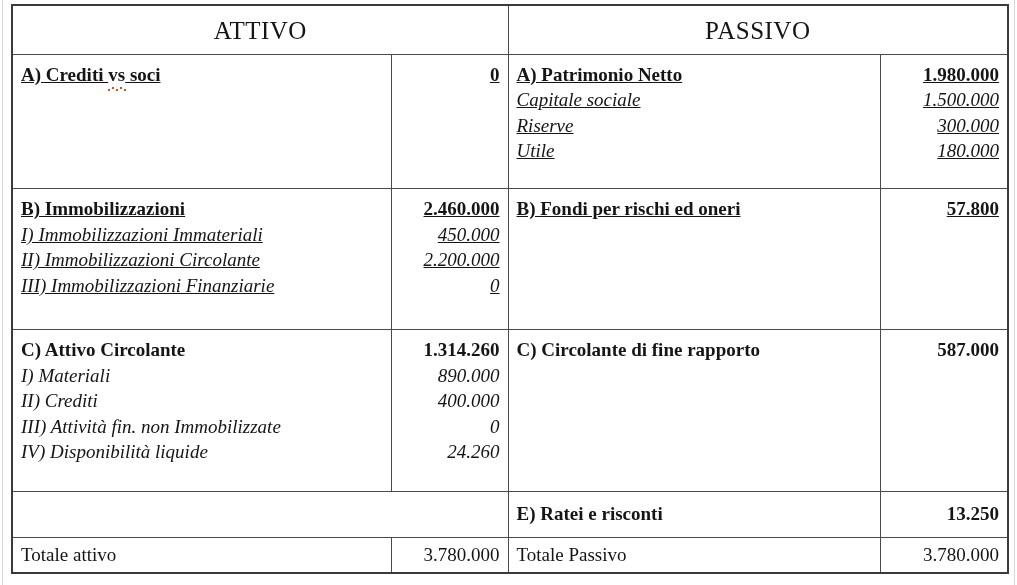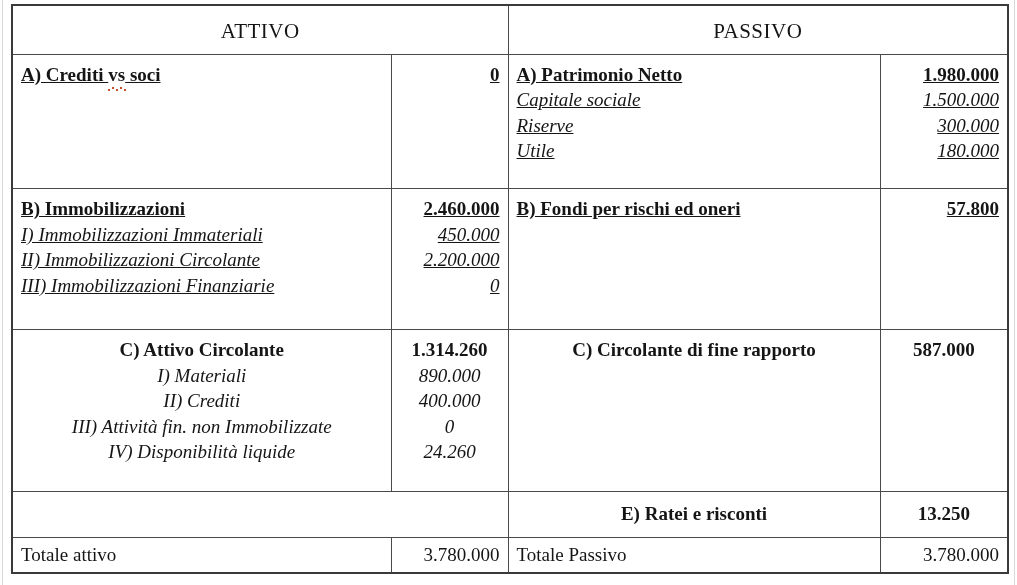--- a/index.html
+++ b/index.html
@@ -54,21 +54,21 @@
   
   col.c-label-l { width: 379px; }
   col.c-val-l   { width: 117px; }
   col.c-label-r { width: 372px; }
   col.c-val-r   { width: 128px; }
 
   
   tr.head td {
     text-align: center;
     vertical-align: middle;
-    font-size: 21px;
+    font-size: 25px;
     letter-spacing: 0.5px;
     height: 44px;
     padding-top: 2px;
   }
 
   
   .grp {
     font-weight: bold;
     white-space: nowrap;
   }
@@ -81,23 +81,23 @@
   td.val  { text-align: right; white-space: nowrap; }
   td.lab  { text-align: left; }
 
   .val .grp  { display: block; }
   .val .sub  { display: block; }
   .val .plain{ display: block; }
 
   
   tr.sec-a  td { height: 124px; text-decoration: underline; }
   tr.sec-b  td { height: 130px; text-decoration: underline; }
-  tr.sec-c  td { height: 150px; text-align: center; }
+  tr.sec-c  td { height: 150px; }
   tr.sec-d  td { height: 40px;  vertical-align: middle; padding-bottom: 2px;}
-  tr.sec-e  td { height: 41px;  vertical-align: middle; padding-bottom: 2px; text-align: center;}
+  tr.sec-e  td { height: 41px;  vertical-align: middle; padding-bottom: 2px;}
   tr.tot    td { height: 33px;  vertical-align: middle; }
 
   tr.sec-a td, tr.sec-b td, tr.sec-c td { padding-top: 5px; }
 
   
   .linepad { padding-top: 2px; }
 
   
   .spell {
     position: relative;

